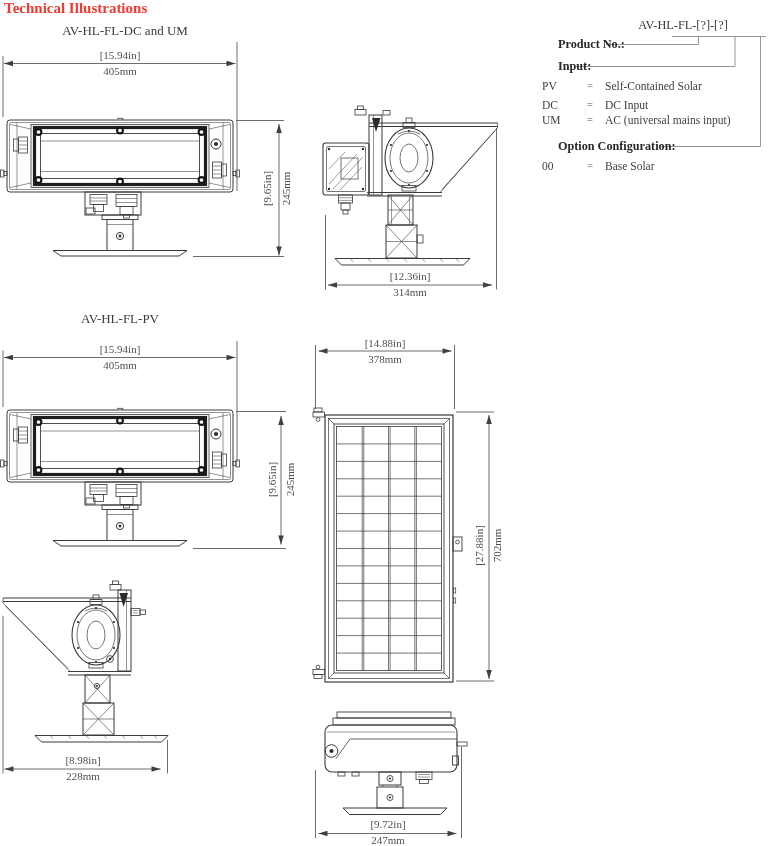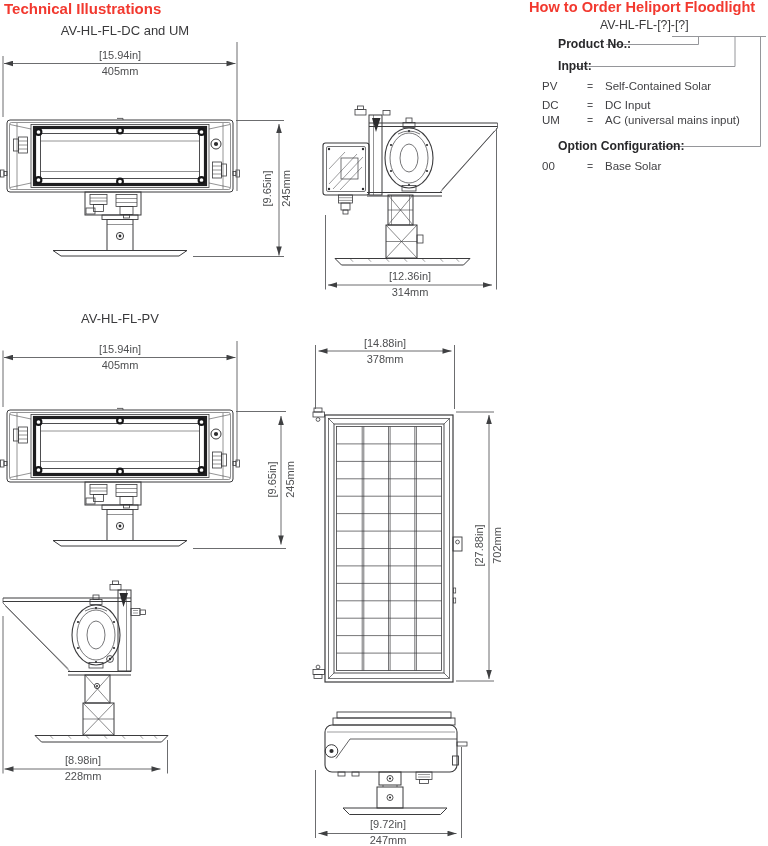--- a/index.html
+++ b/index.html
@@ -1,23 +1,23 @@
 <!DOCTYPE html>
 <html><head>
 <meta charset="utf-8">
 <style>
   html,body{margin:0;padding:0;background:#ffffff;}
   #page{position:relative;width:768px;height:846px;background:#ffffff;overflow:hidden;
-        font-family:Liberation Sans, sans-serif;}
+        font-family:Liberation Serif, serif;}
   #art{position:absolute;left:0;top:0;}
   .redhead{position:absolute;font-weight:bold;color:#f2392f;font-size:15px;white-space:nowrap;line-height:15px;}
   .seclabel{position:absolute;font-size:13px;color:#3a3a3c;text-align:center;white-space:nowrap;line-height:13px;}
   .dimtxt{position:absolute;font-size:11px;color:#4e4f51;text-align:center;line-height:11px;white-space:nowrap;}
   .rot{width:90px;transform:rotate(-90deg);transform-origin:center;}
-  .ocode{position:absolute;font-size:12.3px;color:#3a3a3c;text-align:left;white-space:nowrap;line-height:13px;}
+  .ocode{position:absolute;font-size:12.3px;color:#3a3a3c;text-align:center;white-space:nowrap;line-height:13px;}
   .blabel{position:absolute;font-weight:bold;font-size:12.2px;color:#28282a;white-space:nowrap;line-height:13px;padding-left:29px;}
   .orow{position:absolute;left:542px;display:flex;font-size:11.5px;color:#414144;white-space:nowrap;line-height:12px;}
   .orow .oc{width:45px;}
   .orow .oe{width:18px;font-size:10.5px;color:#57575a;}
 </style>
 </head>
 <body>
 
 <div id="page">
 
@@ -248,21 +248,20 @@
     <path d="M315.5,770 V838 M461.5,747 V838"></path>
     <line x1="318.5" y1="833.5" x2="456.5" y2="833.5" marker-start="url(#ar)" marker-end="url(#ar)"></line>
   </g>
 
   <g stroke="#95969a" stroke-width="1" fill="none">
     <path d="M672,36.5 H766 M698.5,36.5 V44.5 M606,44.5 H698.5 M735,36.5 V66.5 M576,66.5 H735 M760.5,36.5 V146.5 M660,146.5 H760.5"></path>
   </g>
 </svg>
 
 <div class="redhead" style="left:4px;top:1px">Technical Illustrations</div>
-<div class="redhead" style="left:529px;top:0;font-size:14.6px">How to Order Heliport Floodlight</div>
 
 <div class="seclabel" style="left:15px;top:312px;width:210px">AV-HL-FL-PV</div>
 <div class="seclabel" style="left:20px;top:24px;width:210px">AV-HL-FL-DC and UM</div>
 
 <div class="dimtxt" style="left:40px;top:50px;width:160px">[15.94in]</div>
 <div class="dimtxt" style="left:40px;top:66px;width:160px">405mm</div>
 <div class="dimtxt rot" style="left:222px;top:183px">[9.65in]</div>
 <div class="dimtxt rot" style="left:241px;top:183px">245mm</div>
 <div class="dimtxt" style="left:350px;top:271px;width:120px">[12.36in]</div>
 <div class="dimtxt" style="left:350px;top:287px;width:120px">314mm</div>

